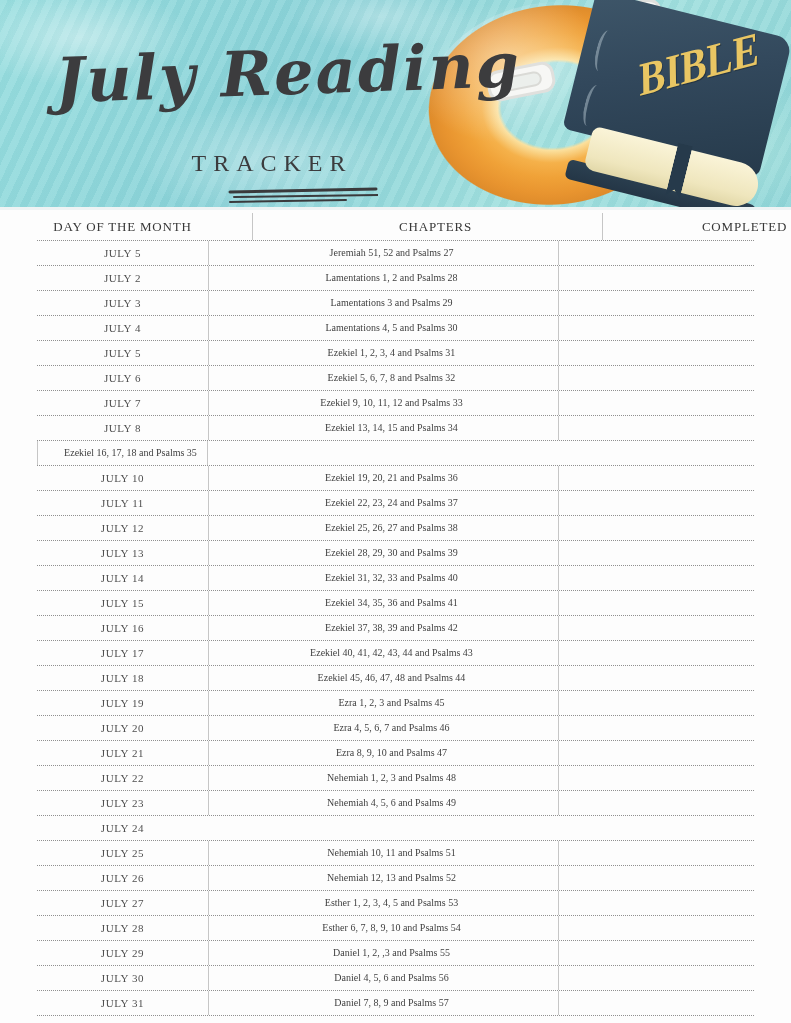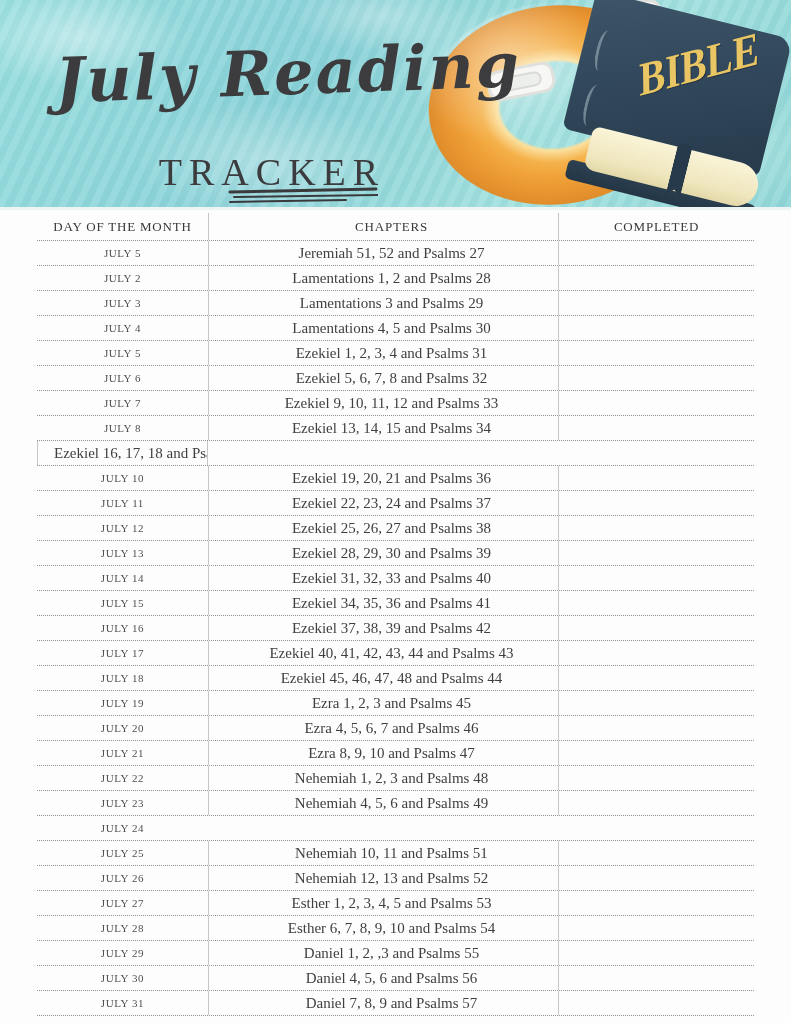--- a/index.html
+++ b/index.html
@@ -79,40 +79,40 @@
   
   .title-block { position:absolute; left:0; top:0; width:560px; height:207px; z-index:5; }
   .title-script {
     position:absolute; left:55px; top:36px; width:480px;
     font-family:"DejaVu Serif",serif; font-style:italic; font-weight:bold;
     font-size:62px; letter-spacing:2px; color:var(--title-ink,#3c3c3e);
     transform:rotate(-2deg); white-space:nowrap;
   }
   .title-sub {
     position:absolute; left:147px; top:150px; width:250px; text-align:center;
-    font-family:"Liberation Serif",serif; font-size:38px; letter-spacing:7px;
+    font-family:"Liberation Serif",serif; font-size:24px; letter-spacing:7px;
     color:var(--title-ink,#3c3c3e); white-space:nowrap;
   }
   .underline-scribble { position:absolute; left:228px; top:187px; }
 
   
   .rtable { position:absolute; left:37px; top:213px; width:717px; }
   .thead, .trow {
     display:grid; grid-template-columns:171px 351px 195px;
     border-bottom:1px dotted var(--dotted,#909090);
   }
-  .thead { height:27px; }
+  .thead { height:27px;gap:44px; }
   .trow { height:24px; }
   .cell { text-align:center; overflow:hidden; white-space:nowrap; }
   .cell.mid { border-left:1px solid var(--divider,#c6c6c6); border-right:1px solid var(--divider,#c6c6c6);padding-left:16px; }
   .thead .cell {
     line-height:27px; font-size:13px; letter-spacing:.8px; color:#383838;
   }
   .cell.day { line-height:24px; font-size:11px; letter-spacing:.6px; color:var(--muted-ink,#4f4f4f); }
-  .cell.chapters { line-height:24px; font-size:15px; color:var(--table-ink,#3f3f3f); }
+  .cell.chapters { line-height:24px; font-size:10px; color:var(--table-ink,#3f3f3f); }
   .cell.completed { cursor:pointer; }
 </style>
 </head>
 <body>
 
 <div class="page">
 
   <div class="banner">
 
     <div class="ring"></div>

